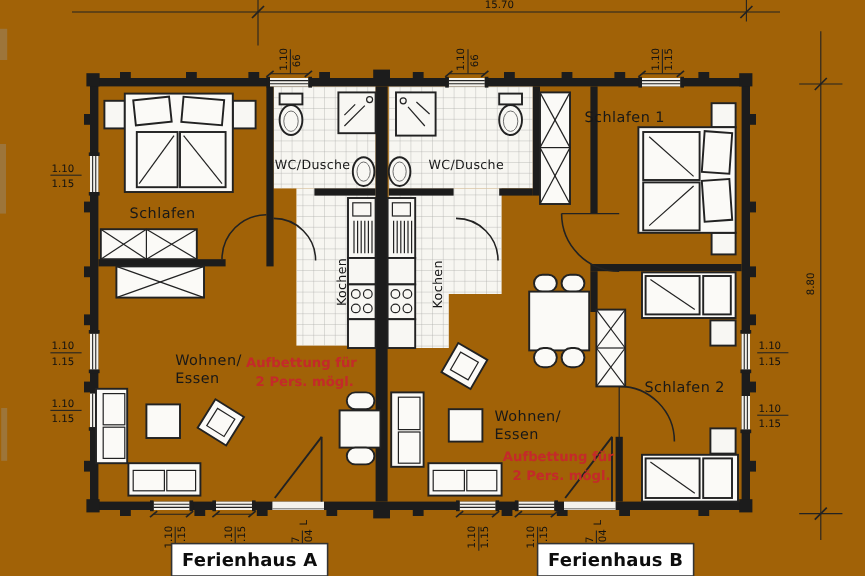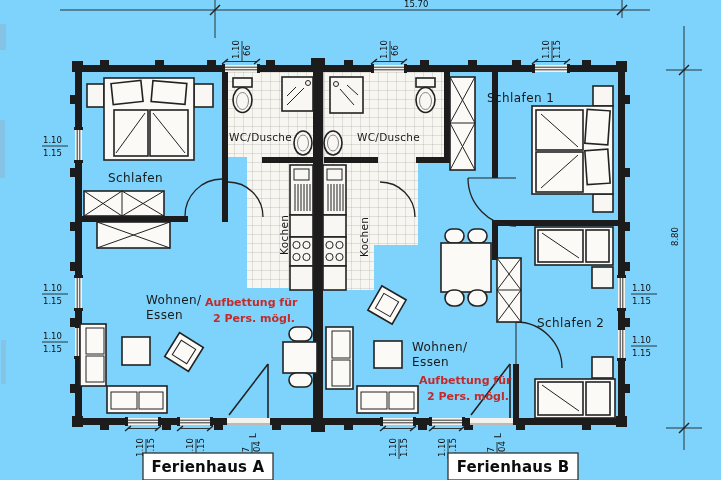--- a/index.html
+++ b/index.html
@@ -1,16 +1,16 @@
 <!DOCTYPE html>
 <html><head>
 <meta charset="utf-8">
 <style>
   html,body{margin:0;padding:0;background:#efede7;}
-  .page{position:relative;width:721px;height:480px;background:#7dd3fc;overflow:hidden;
+  .page{position:relative;width:721px;height:480px;background:#a16207;overflow:hidden;
         font-family:"DejaVu Sans", sans-serif;}
   svg{display:block}
   .wall{fill:#1c1c1c;stroke:none}
   .post{fill:#1c1c1c}
   .furn{fill:none;stroke:#222;stroke-width:1.6}
   .furnf{fill:#f8f7f3;stroke:#222;stroke-width:1.6}
   .furnw{fill:#fbfaf7;stroke:#222;stroke-width:1.6}
   .thin{stroke:#222;stroke-width:1;fill:none}
   .hair{stroke:#555;stroke-width:.7;fill:none}
   .arc{stroke:#222;stroke-width:1.3;fill:none}

